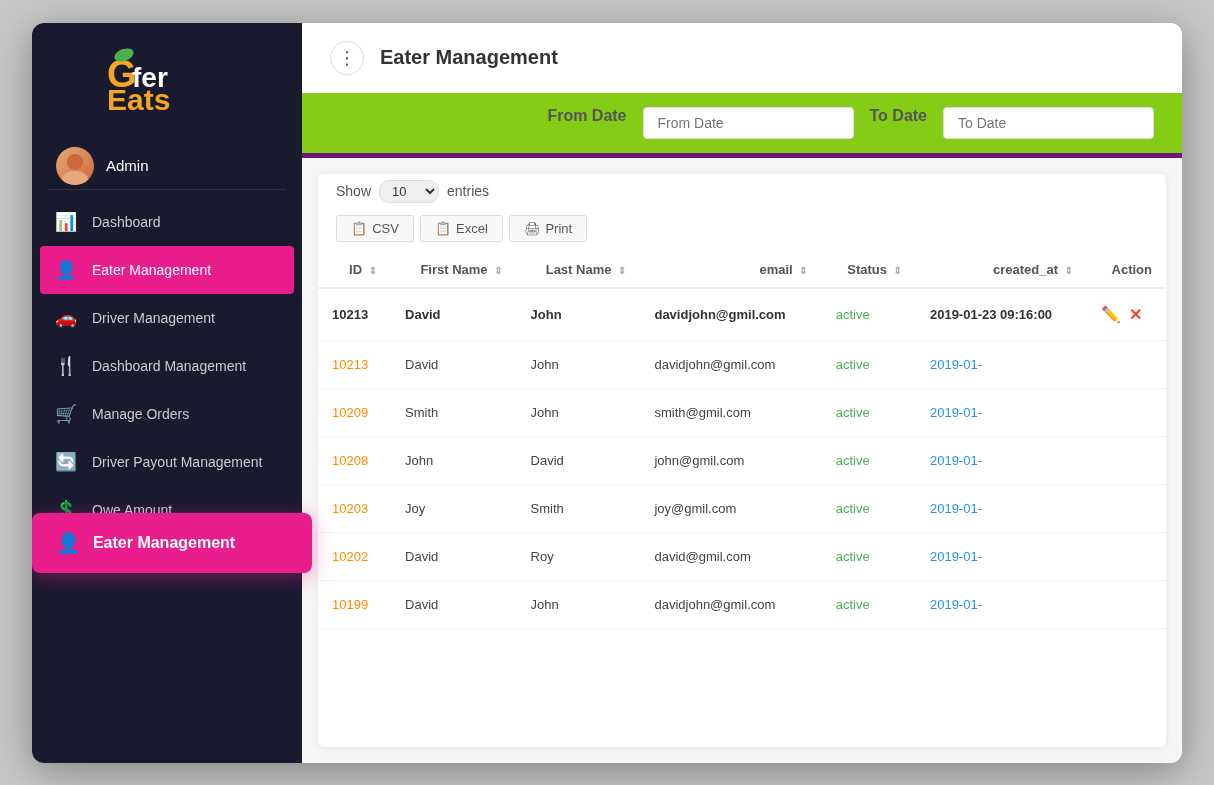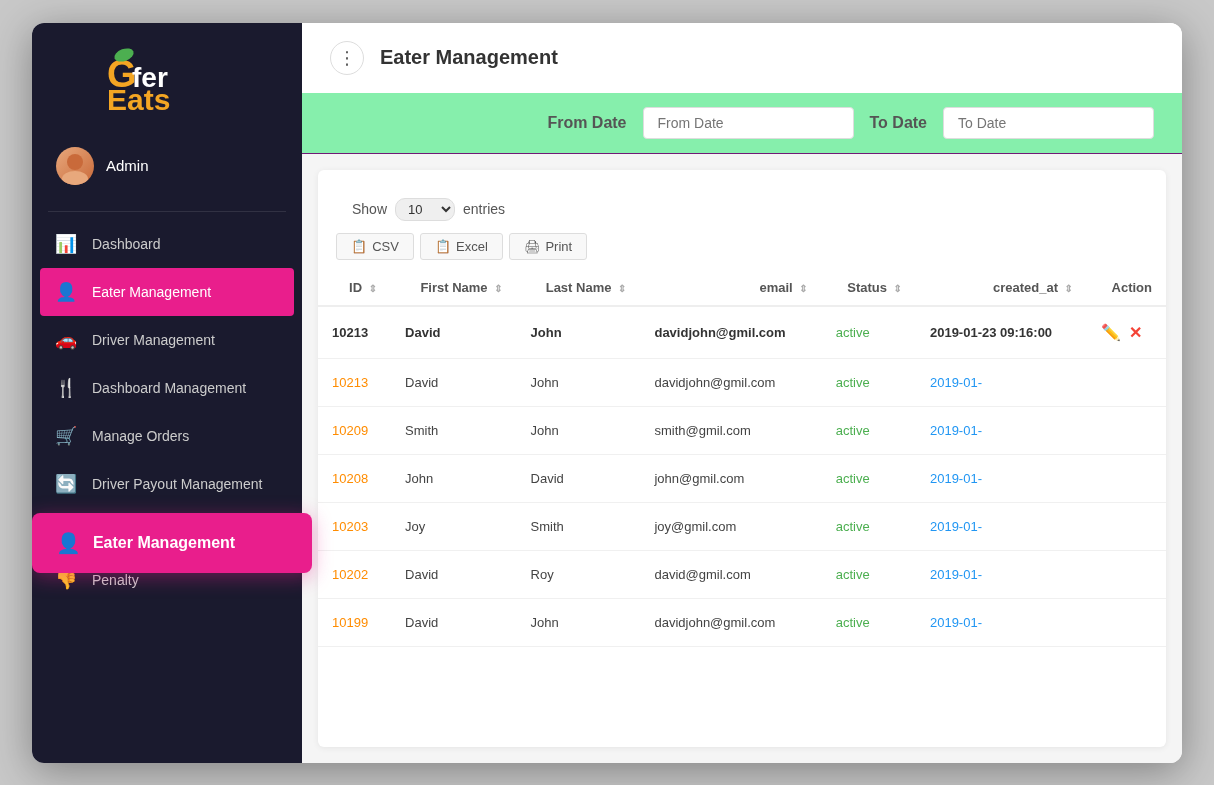--- a/index.html
+++ b/index.html
@@ -38,21 +38,21 @@
     .sidebar-logo {
       padding: 22px 24px 18px;
       display: flex;
       align-items: center;
       justify-content: center;
     }
     .sidebar-admin {
       display: flex;
       align-items: center;
       gap: 12px;
-      padding: 10px 24px 26px;
+      padding: 10px 24px 4px;
     }
     .admin-avatar {
       width: 38px; height: 38px;
       border-radius: 50%;
       background: linear-gradient(135deg, #e8a87c, #c96a3a);
       display: flex; align-items: center; justify-content: center;
       font-size: 18px;
       overflow: hidden;
     }
     .admin-name { color: #fff; font-size: 15px; font-weight: 500; }
@@ -125,27 +125,26 @@
       color: #555;
       background: #fff;
     }
     .page-title {
       font-size: 20px;
       font-weight: 600;
       color: #333;
     }
     
     .filter-bar {
-      background: #86efac;
+      background: #84cc16;
       padding: 14px 28px;
       display: flex;
-      align-items: center;
       justify-content: flex-end;
       gap: 16px;
-      border-bottom: 1px solid #701a75;
+      border-bottom: 5px solid #701a75;
     }
     .filter-label {
       font-size: 16px;
       font-weight: 600;
       color: #555;
     }
     .filter-input {
       border: 1px solid #ddd;
       border-radius: 4px;
       padding: 7px 14px;
@@ -160,25 +159,24 @@
       flex: 1;
       background: #fff;
       margin: 16px;
       border-radius: 6px;
       box-shadow: 0 1px 6px rgba(0,0,0,0.07);
       overflow: hidden;
       display: flex;
       flex-direction: column;
     }
     .table-controls {
-      padding: 28px 18px 8px;
+      padding: 6px 18px 8px;
       display: flex;
       align-items: center;
       gap: 8px;
-      margin-left: 16px;
     }
     .show-label { font-size: 14px; color: #555; }
     .entries-select {
       border: 1px solid #ddd;
       border-radius: 10px;
       padding: 2px 8px;
       font-size: 13px;
       color: #333;
     }
     .entries-label { font-size: 14px; color: #555; }

